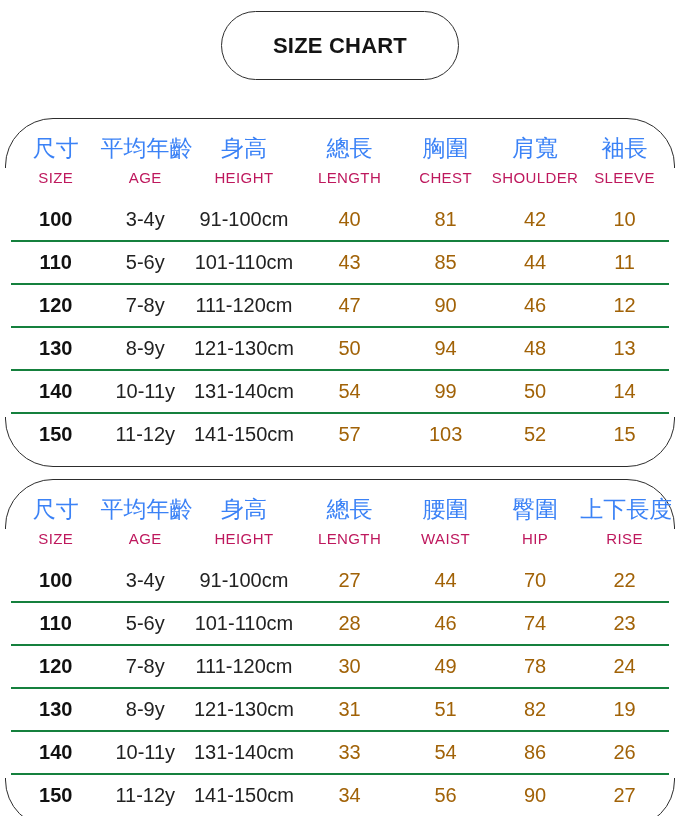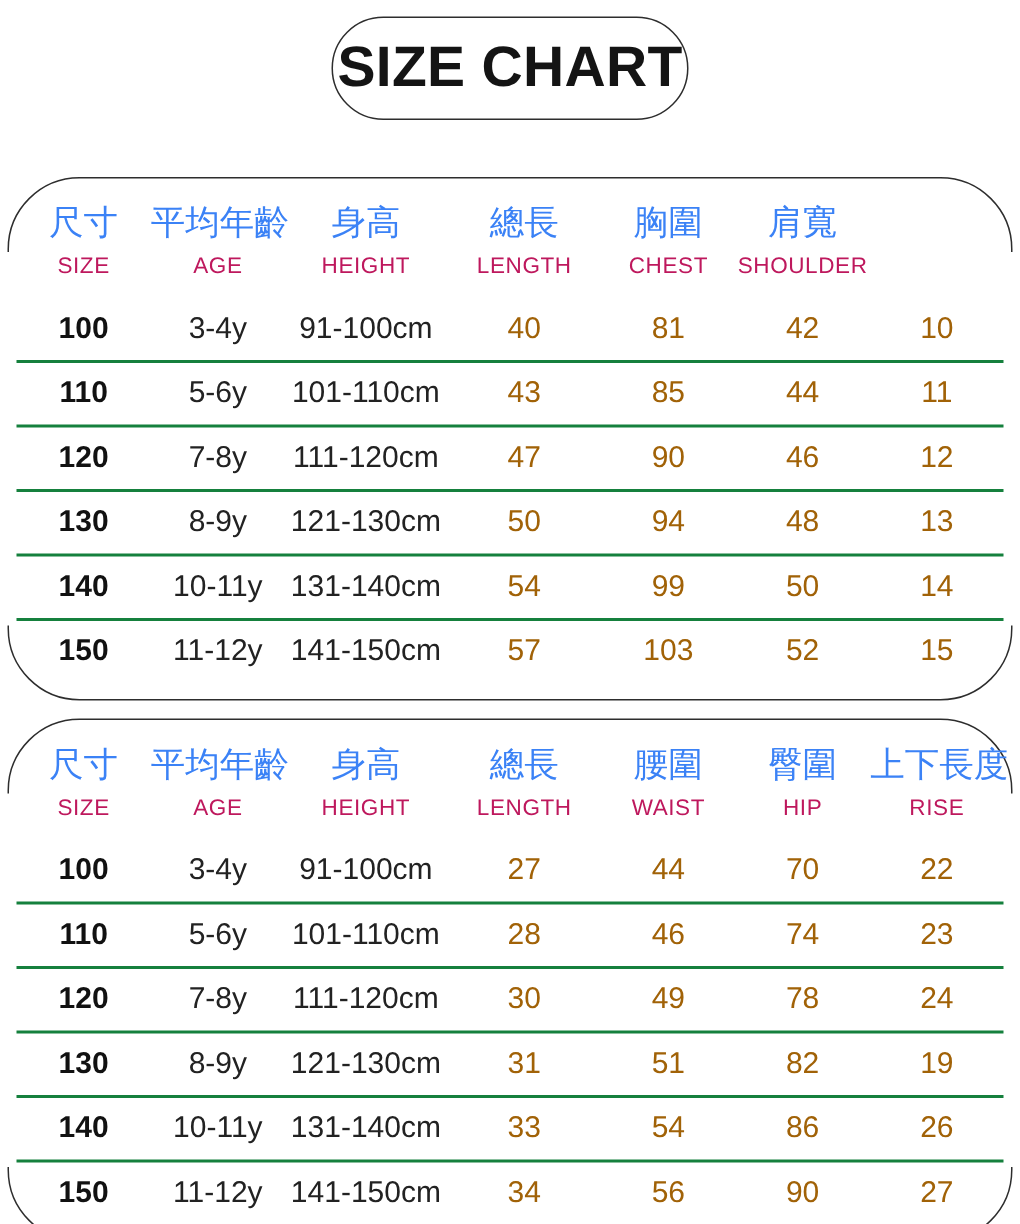--- a/index.html
+++ b/index.html
@@ -27,21 +27,21 @@
     height: 69px;
     margin: 0 auto;
     border: 1.4px solid #2d2d2d;
     border-radius: 35px;
     box-sizing: border-box;
     display: flex;
     align-items: center;
     justify-content: center;
   }
   .title-pill span {
-    font-size: 38px;
+    font-size: 22px;
     font-weight: 600;
     letter-spacing: 0.2px;
     color: #141414;
   }
 
   
   .card {
     position: relative;
     width: 670px;
     margin: 0 auto;
@@ -132,20 +132,24 @@
           <div class="en">LENGTH</div>
         </div>
         <div class="hcell c4">
           <div class="zh">胸圍</div>
           <div class="en">CHEST</div>
         </div>
         <div class="hcell c5">
           <div class="zh">肩寬</div>
           <div class="en">SHOULDER</div>
         </div>
+        <div class="hcell c6">
+          <div class="zh">袖長</div>
+          <div class="en">SLEEVE</div>
+        </div>
       </div>
       <div class="trow">
         <div class="tcell c0">100</div>
         <div class="tcell c1">3-4y</div>
         <div class="tcell c2">91-100cm</div>
         <div class="tcell c3">40</div>
         <div class="tcell c4">81</div>
         <div class="tcell c5">42</div>
         <div class="tcell c6">10</div>
       </div>

